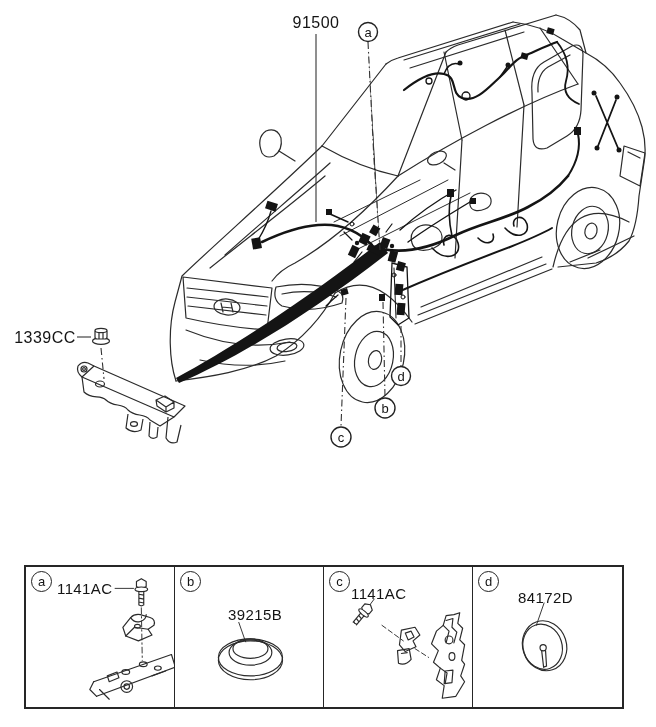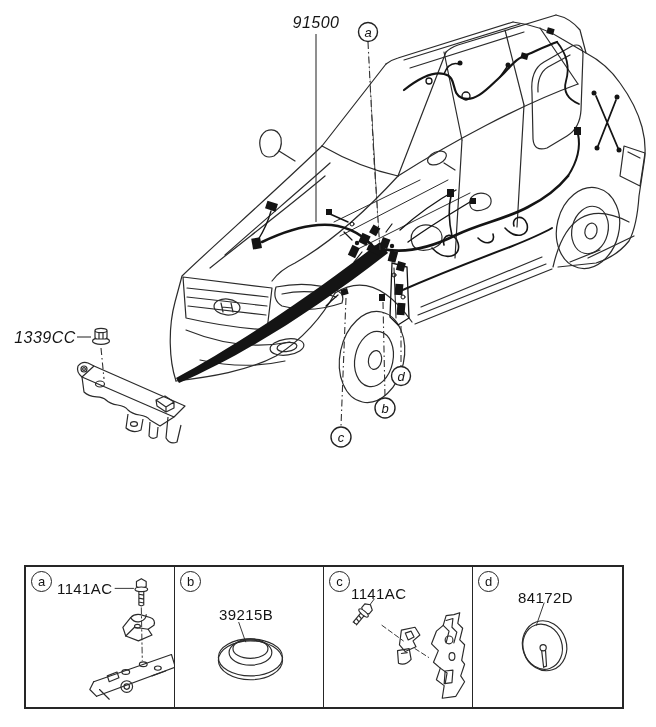--- a/index.html
+++ b/index.html
@@ -1,32 +1,32 @@
 <!DOCTYPE html>
 <html><head>
 <meta charset="utf-8">
 <style>
   html,body{margin:0;padding:0;background:#fff;}
   body{width:656px;height:727px;position:relative;overflow:hidden;
        font-family:"Liberation Sans", sans-serif;color:#141414;}
-  #stage{position:absolute;left:0;top:0;width:656px;height:534px;font-style:italic;}
+  #stage{position:absolute;left:0;top:0;width:656px;height:534px;}
   svg text{font-family:"Liberation Sans", sans-serif;fill:#141414;}
   .partnum{font-size:16px;letter-spacing:.5px;}
   .calloutletter{font-size:13px;}
   
   #legend{position:absolute;left:24px;top:565px;width:600px;height:144px;
           border:2px solid #262626;box-sizing:border-box;display:flex;background:#fff;}
   .cell{position:relative;flex:0 0 149px;height:100%;box-sizing:border-box;border-right:1.6px solid #262626;}
   .cell:last-child{border-right:none;flex:1 1 auto;}
   .badge{position:absolute;left:5px;top:4px;width:19px;height:19px;border:1.5px solid #222;
          border-radius:50%;display:flex;align-items:center;justify-content:center;
          font-size:13px;background:#fff;z-index:2;}
   .plabel{position:absolute;font-size:15px;letter-spacing:.4px;white-space:nowrap;z-index:2;}
   .lbl-a{left:31px;top:13px;}
-  .lbl-b{left:44px;top:39px;}
+  .lbl-b{left:53px;top:39px;}
   .lbl-c{left:27px;top:18px;}
   .lbl-d{left:45px;top:22px;text-align:right;}
   .art{position:absolute;left:0;top:0;width:100%;height:100%;}
 </style>
 </head>
 <body>
 
 <div id="stage">
 <svg width="656" height="727" viewBox="0 0 656 727">
 

